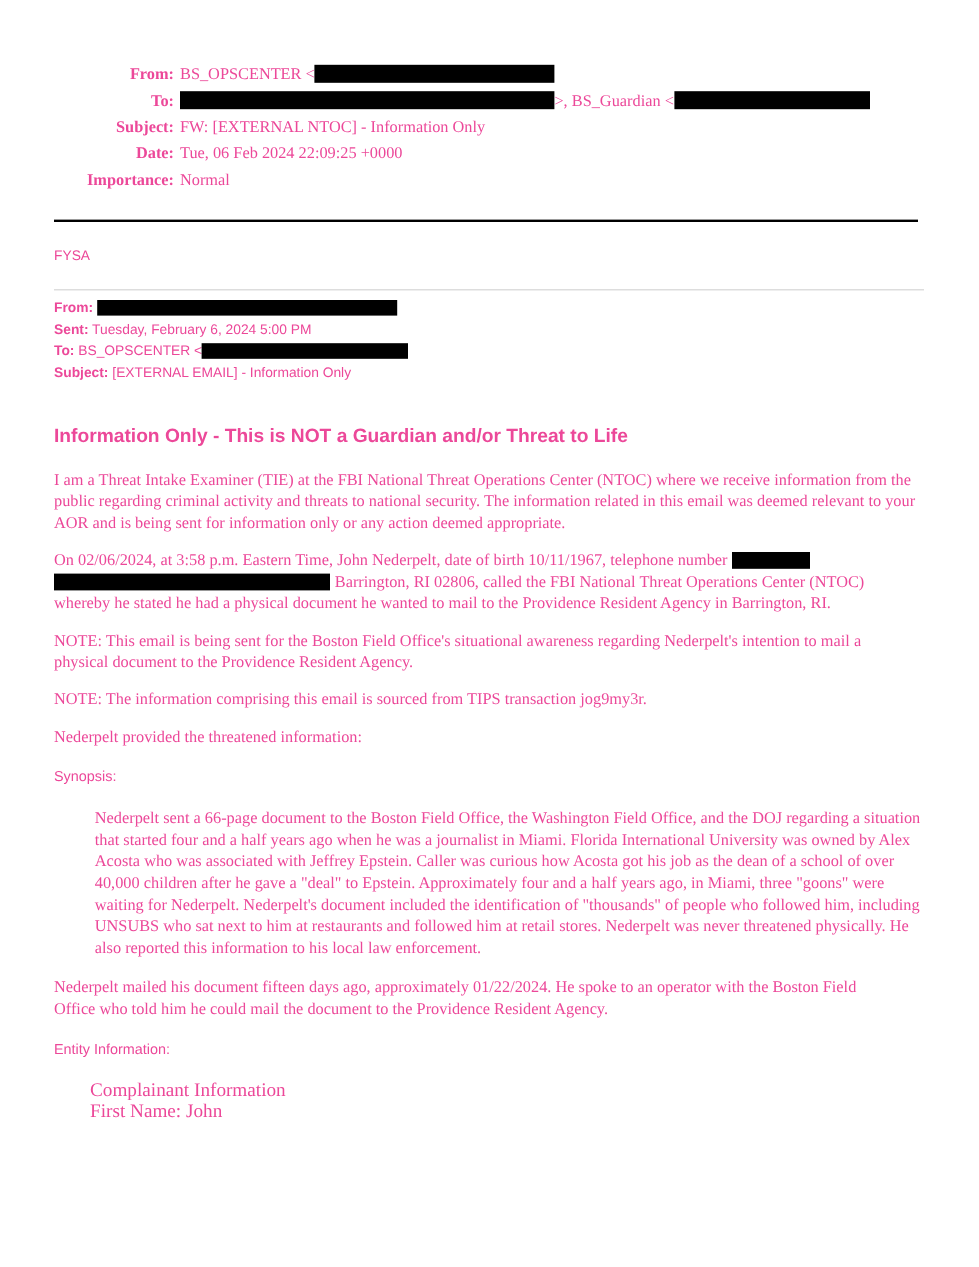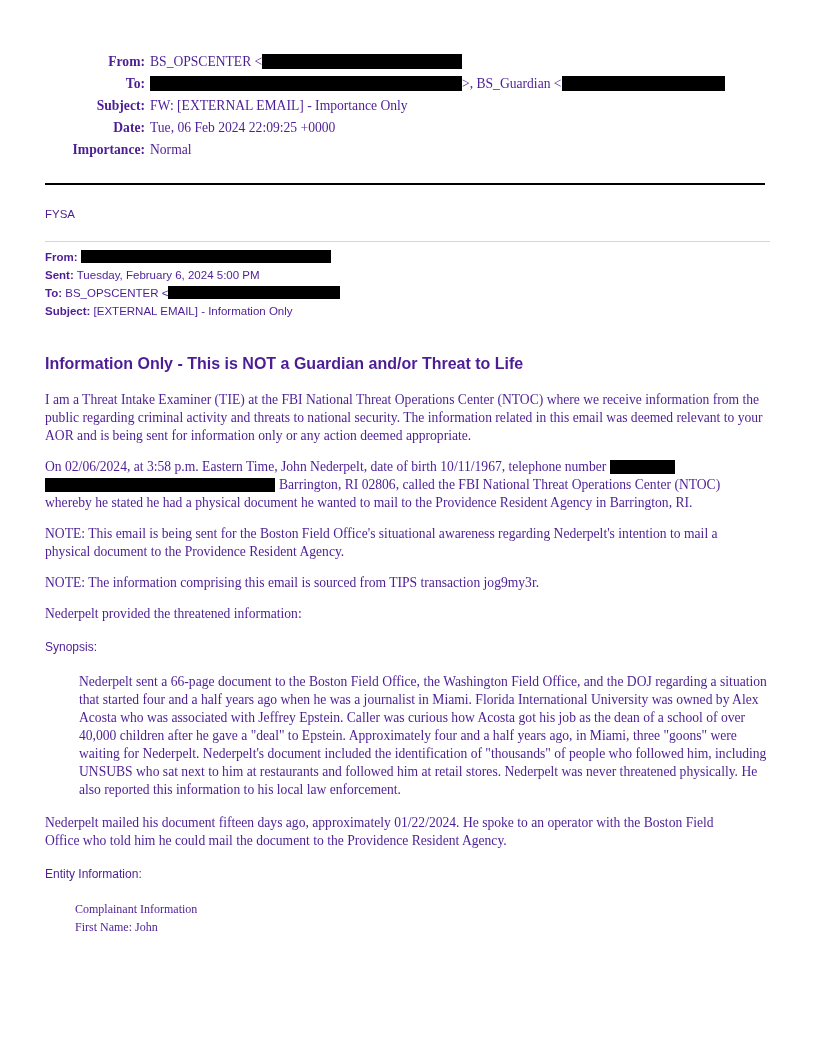--- a/index.html
+++ b/index.html
@@ -2,21 +2,21 @@
 <html><head>
 <meta charset="utf-8">
 <style>
   html,body{margin:0;padding:0;background:#ffffff;}
   .page{
     position:relative;
     width:816px;height:1056px;
     box-sizing:border-box;
     padding:54px 50px 0 45px;
     background:#ffffff;
-    color:#4c1d95;
+    color:#ec4899;
     font-family:"Liberation Serif", serif;
     overflow:hidden;
   }
   
   table.hdr{border-collapse:collapse;margin:0;}
   table.hdr td{padding:0 0 7px 0;vertical-align:top;font-size:13.6px;line-height:15px;}
   table.hdr td.lbl{width:100px;text-align:right;font-weight:bold;padding-right:5px;white-space:nowrap;}
   table.hdr td.val{text-align:left;}
   
   .redact{display:inline-block;background:#000;vertical-align:text-bottom;}
@@ -34,21 +34,21 @@
   .fysa{margin-top:22px;font-size:11.5px;line-height:14px;}
   .fwd{margin-top:20px;border-top:1px solid #d5d5d5;padding-top:6px;font-size:11.5px;line-height:18px;width:725px;}
   .fwd .b{font-weight:bold;}
   
   .headline{margin:36px 0 0 0;font-family:"Liberation Sans", sans-serif;font-size:16px;font-weight:bold;line-height:15px;}
   p.doc{margin:13px 0 0 0;font-size:13.6px;line-height:18px;width:720px;}
   p.first{margin-top:20px;}
   .uheading{margin:15px 0 0 0;font-family:"Liberation Sans", sans-serif;font-size:12px;line-height:18px;}
   p.indent{margin-left:34px;width:690px;margin-top:17px;}
   p.indent2{width:690px;margin-top:15px;}
-  .entity-block{margin:17px 0 0 30px;font-size:12px;line-height:18px;font-family:Liberation Serif, serif;}
+  .entity-block{margin:17px 0 0 30px;font-size:16px;line-height:18px;font-family:Liberation Serif, serif;}
 </style>
 </head>
 <body>
 
 <div class="page">
 
   <table class="hdr">
     <tbody>
         <tr>
       <td class="lbl">From:</td>
@@ -57,21 +57,21 @@
       </td>
     </tr>
     <tr>
       <td class="lbl">To:</td>
       <td class="val">
         <span class="redact r-hdr-to1"></span><span>&gt;, BS_Guardian &lt;</span><span class="redact r-hdr-to2"></span>
       </td>
     </tr>
     <tr>
       <td class="lbl">Subject:</td>
-      <td class="val">FW: [EXTERNAL EMAIL] - Importance Only</td>
+      <td class="val">FW: [EXTERNAL NTOC] - Information Only</td>
     </tr>
     <tr>
       <td class="lbl">Date:</td>
       <td class="val">Tue, 06 Feb 2024 22:09:25 +0000</td>
     </tr>
     <tr>
       <td class="lbl">Importance:</td>
       <td class="val">Normal</td>
     </tr>
   </tbody>

